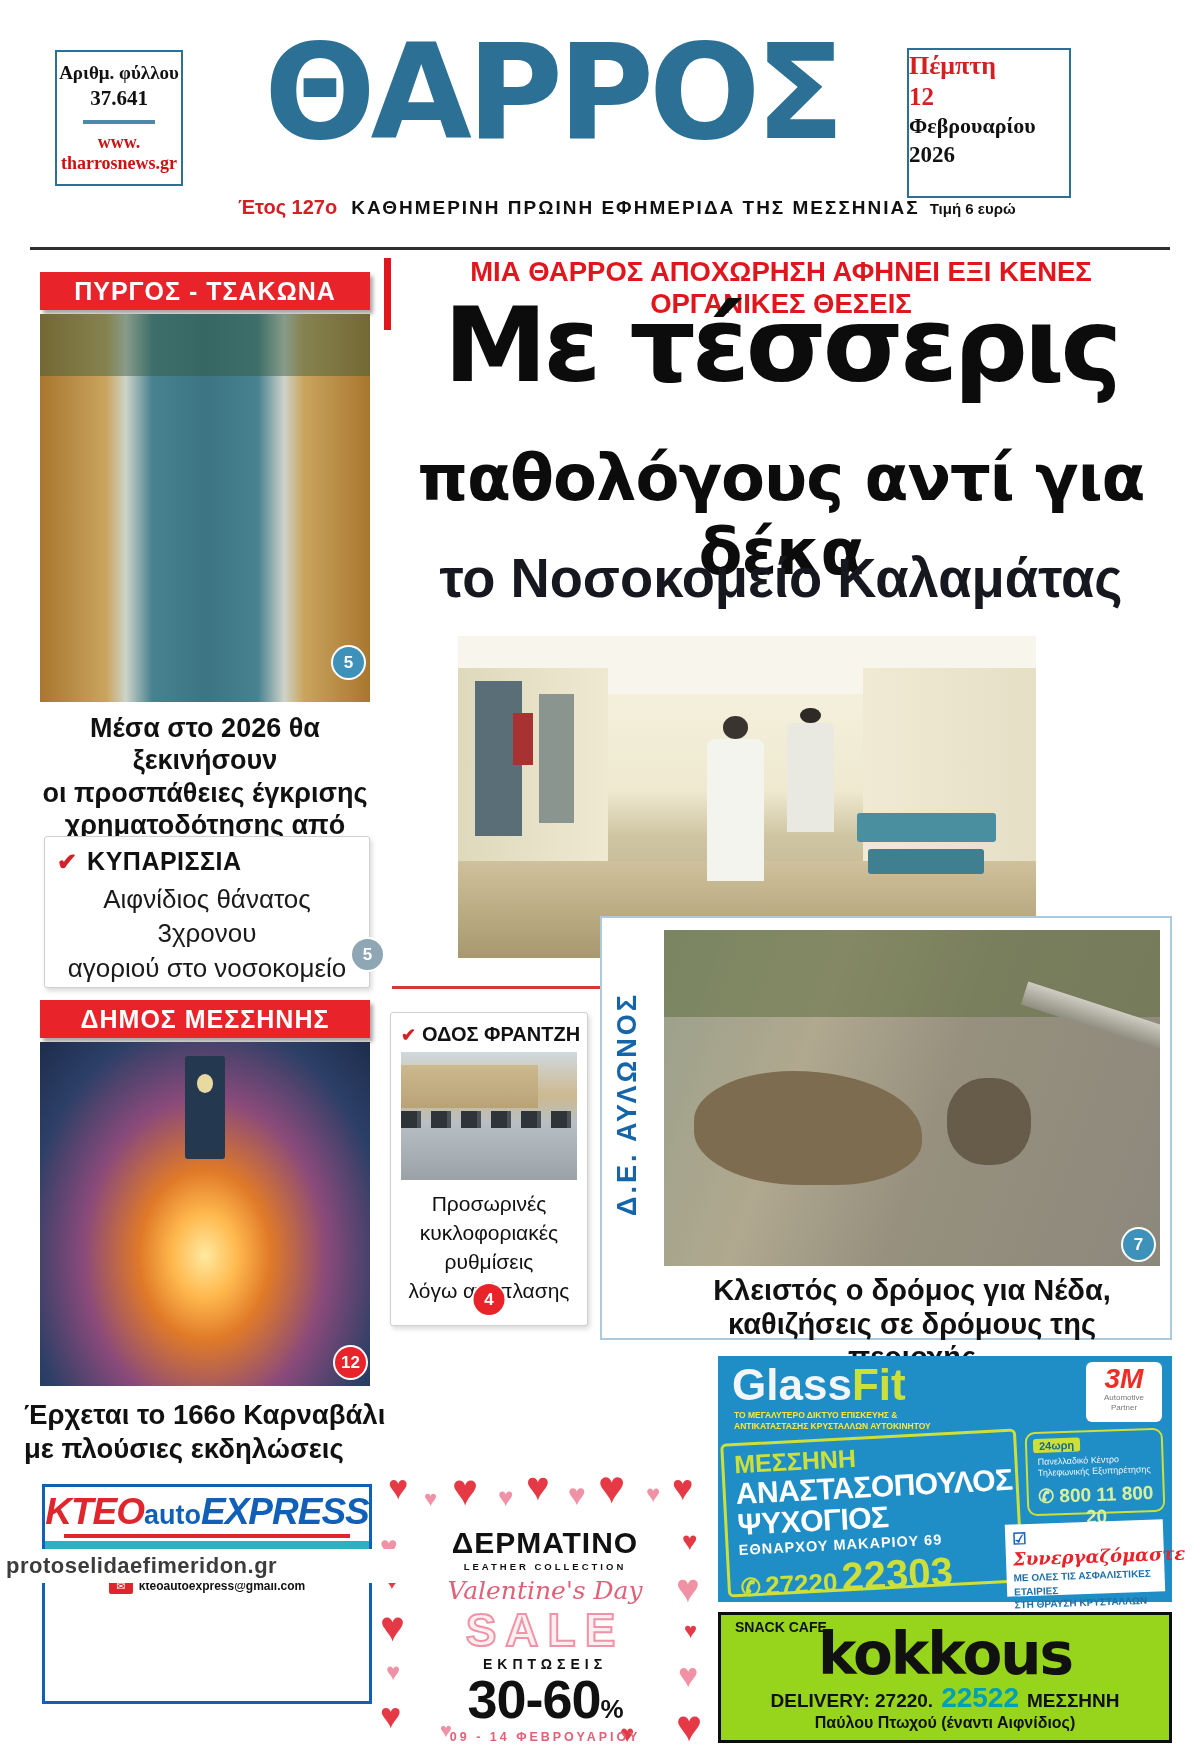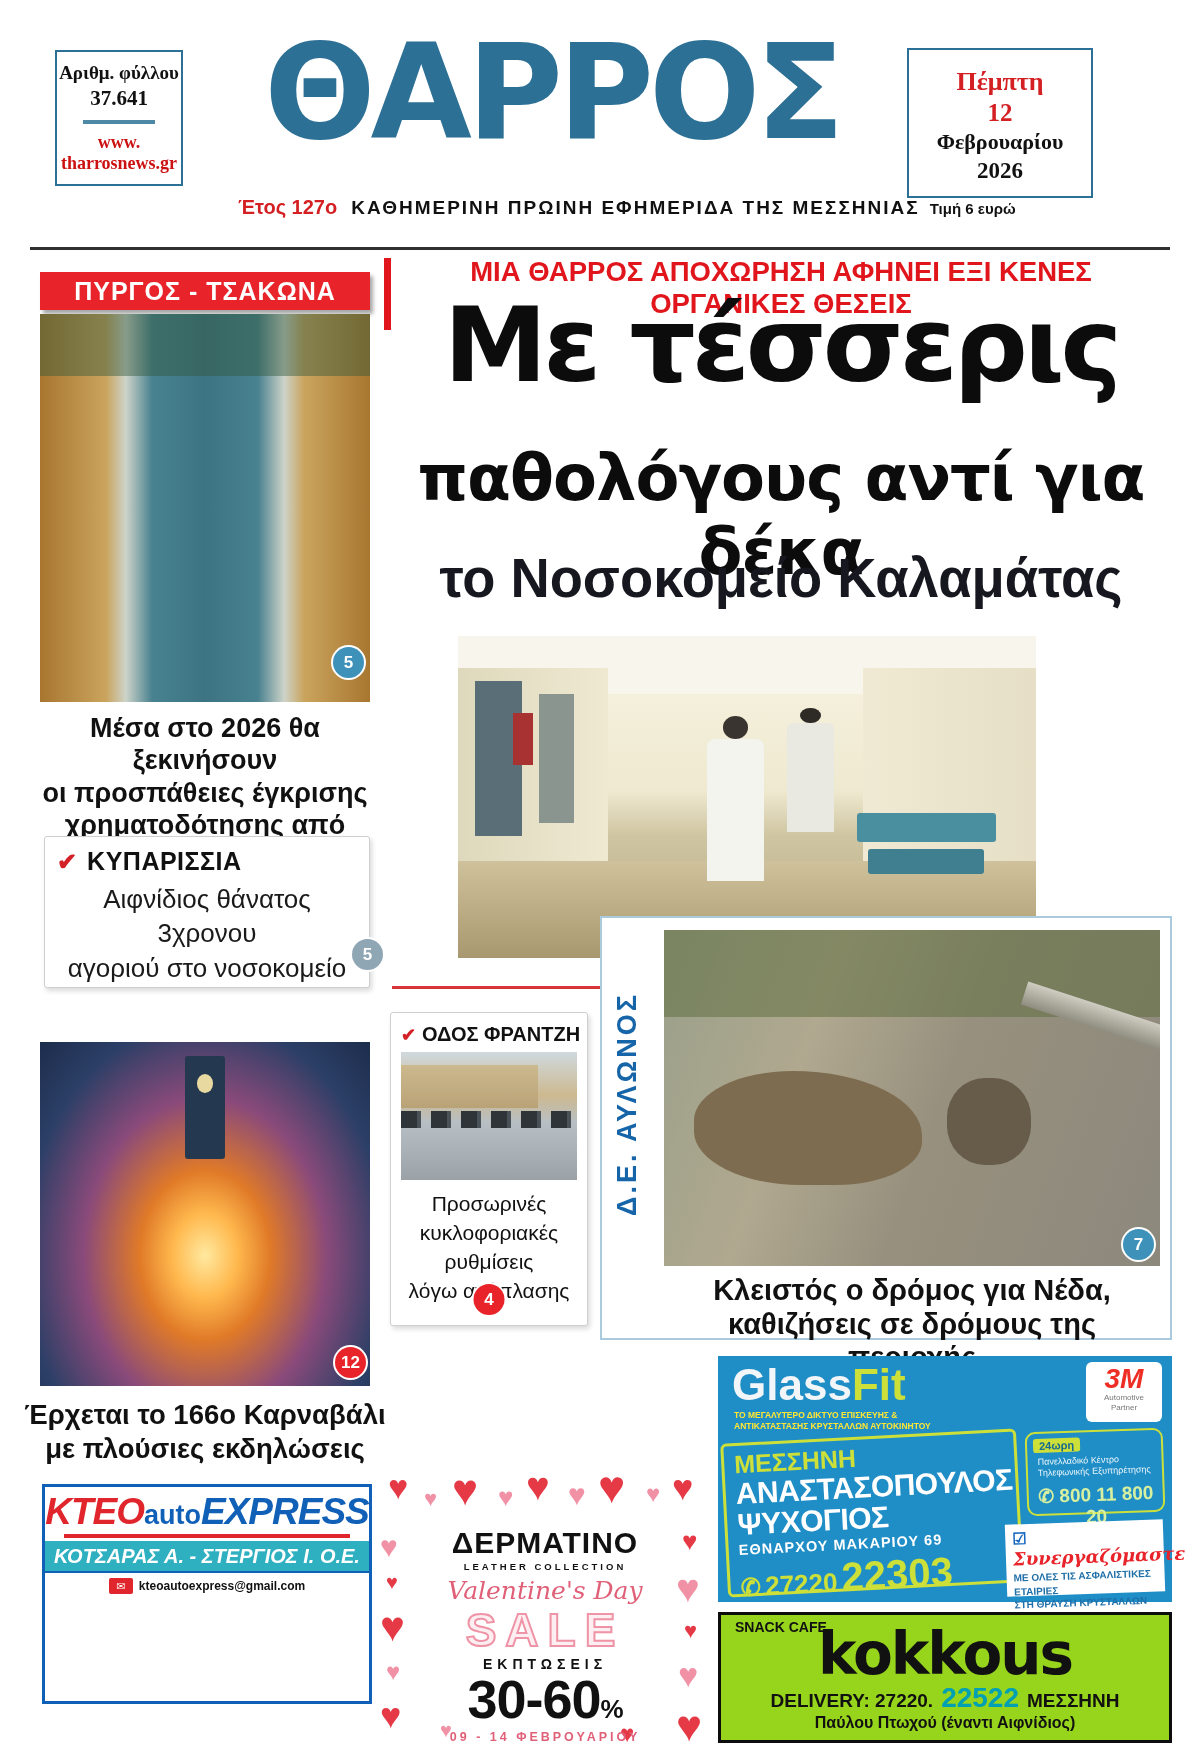--- a/index.html
+++ b/index.html
@@ -9,22 +9,22 @@
 
   
   .issue-box{left:55px;top:50px;width:128px;height:136px;border:2px solid #2d7095;
              font-family:"Liberation Serif",serif;text-align:center;padding-top:10px;box-sizing:border-box;}
   .issue-label{font-size:19px;font-weight:bold;}
   .issue-num{font-size:21px;font-weight:bold;margin-top:2px;}
   .issue-div{width:72px;height:4px;background:#4d89a5;margin:9px auto 8px auto;}
   .issue-site{color:#cc1111;font-weight:bold;font-size:18px;line-height:1.15;}
   .logo{left:222px;top:8px;width:660px;height:170px;color:#2d7095;font-size:131px;font-weight:bold;
         letter-spacing:-5px;line-height:170px;text-align:center;font-family:"DejaVu Sans",sans-serif;}
-  .date-box{left:907px;top:48px;width:186px;height:150px;border:2px solid #2d7095;
-            font-family:"Liberation Serif",serif;text-align:center;padding-top:17px;box-sizing:border-box;}
+  .date-box{left:907px;top:48px;width:164px;height:150px;border:2px solid #2d7095;
+            font-family:"Liberation Serif",serif;padding-top:1px;box-sizing:border-box;}
   .date-day-name{color:#d41f23;font-size:26px;font-weight:bold;}
   .date-day{color:#d41f23;font-size:25px;font-weight:bold;margin-top:2px;}
   .date-month{font-size:22px;font-weight:bold;margin-top:2px;}
   .date-year{font-size:23px;font-weight:bold;margin-top:3px;}
   .subline{left:238px;top:196px;width:720px;white-space:nowrap;}
   .subline .yr{color:#d41f23;font-weight:bold;font-size:20px;margin-right:14px;}
   .subline .sub{font-weight:bold;font-size:19px;letter-spacing:2px;}
   .subline .pr{font-weight:bold;font-size:15px;margin-left:10px;}
   .mast-rule{left:30px;top:247px;width:1140px;height:3px;background:#2f2f2f;}
 
@@ -77,21 +77,21 @@
   .kp-road{position:absolute;left:0;bottom:0;width:100%;height:26%;background:linear-gradient(#b9bdbd,#8f9596);}
 
   
   .pyr-text{left:28px;top:712px;width:354px;font-size:27px;font-weight:bold;line-height:1.2;text-align:center;}
   .news-box{border:1px solid #cfcfcf;border-radius:3px;box-shadow:2px 3px 5px rgba(0,0,0,.15);
             background:#fff;box-sizing:border-box;}
   .kyp-box{left:44px;top:836px;width:326px;height:152px;padding:10px 12px;}
   .check{color:#d42027;font-size:24px;font-weight:bold;margin-right:10px;}
   .kyp-title{font-size:25px;font-weight:bold;letter-spacing:.5px;}
   .kyp-text{font-size:26px;line-height:1.32;color:#1a1a1a;margin-top:6px;text-align:center;}
-  .car-text{left:24px;top:1398px;width:362px;font-size:27.5px;font-weight:bold;line-height:1.25;text-align:center;}
+  .car-text{left:24px;top:1398px;width:362px;font-size:27.5px;font-weight:bold;line-height:1.25;text-align:left;}
 
   
   .kicker{left:392px;top:256px;width:778px;color:#e0161c;font-size:27.5px;font-weight:bold;text-align:center;}
   .red-tick{left:384px;top:258px;width:7px;height:72px;background:#e0161c;}
   .hl1{left:392px;top:291px;width:778px;font-size:104px;font-weight:bold;letter-spacing:-4px;
        line-height:1.05;text-align:center;color:#0c0c0c;font-family:"DejaVu Sans",sans-serif;}
   .hl2{left:392px;top:441px;width:778px;font-size:64px;font-weight:bold;letter-spacing:-1px;
        text-align:center;color:#0c0c0c;font-family:"DejaVu Sans",sans-serif;}
   .hl3{left:392px;top:545px;width:778px;font-size:56px;font-weight:bold;text-align:center;
        color:#17171f;transform:scaleX(.97);}
@@ -240,20 +240,21 @@
     <div>
       <span class="check">✔</span><span class="kyp-title">ΚΥΠΑΡΙΣΣΙΑ</span>
     </div>
     <div class="kyp-text">
       <div>Αιφνίδιος θάνατος 3χρονου</div>
       <div>αγοριού στο νοσοκομείο</div>
     </div>
     <div class="badge b-gray" style="position:absolute;right:-14px;top:102px;">5</div>
   </div>
 
+  <div class="abs banner" style="left:40px;top:1000px;width:330px;height:38px;">ΔΗΜΟΣ ΜΕΣΣΗΝΗΣ</div>
 
   <div class="abs photo ph-carnival" style="left:40px;top:1042px;width:330px;height:344px;">
     <div class="cv-tower"></div>
     <div class="badge b-red" style="position:absolute;right:4px;bottom:8px;">12</div>
   </div>
 
   <div class="abs car-text">
     <div>Έρχεται το 166ο Καρναβάλι</div>
     <div>με πλούσιες εκδηλώσεις</div>
   </div>
@@ -370,20 +371,21 @@
       <span class="kt-k">KTEO</span><span class="kt-a">auto</span><span class="kt-e">EXPRESS</span>
     </div>
     <div class="kt-ul"></div>
     <div class="kt-band">ΚΟΤΣΑΡΑΣ Α. - ΣΤΕΡΓΙΟΣ Ι. Ο.Ε.</div>
     <div class="kt-erow">
       <div class="kt-eic">✉</div>
       <div class="kt-email">kteoautoexpress@gmail.com</div>
     </div>
   </div>
 
+  <div class="abs wm">protoselidaefimeridon.gr</div>
 
   <div class="abs dm">
 
     <span class="heart" style="left:8px;top:2px;font-size:34px;color:#e63946;"></span>
     <span class="heart" style="left:44px;top:20px;font-size:22px;color:#f191a5;"></span>
     <span class="heart" style="left:72px;top:0px;font-size:44px;color:#e63946;"></span>
     <span class="heart" style="left:118px;top:16px;font-size:26px;color:#f191a5;"></span>
     <span class="heart" style="left:146px;top:-2px;font-size:40px;color:#e63946;"></span>
     <span class="heart" style="left:188px;top:12px;font-size:30px;color:#f191a5;"></span>
     <span class="heart" style="left:218px;top:-4px;font-size:46px;color:#e63946;"></span>

